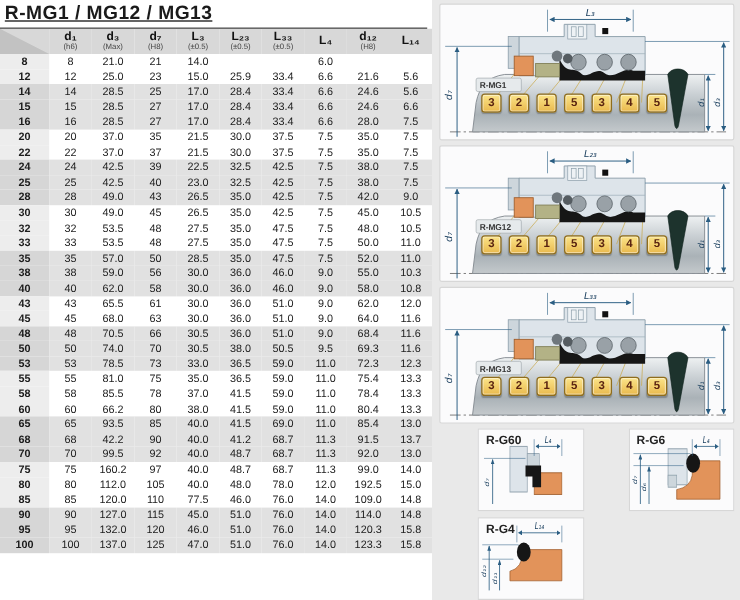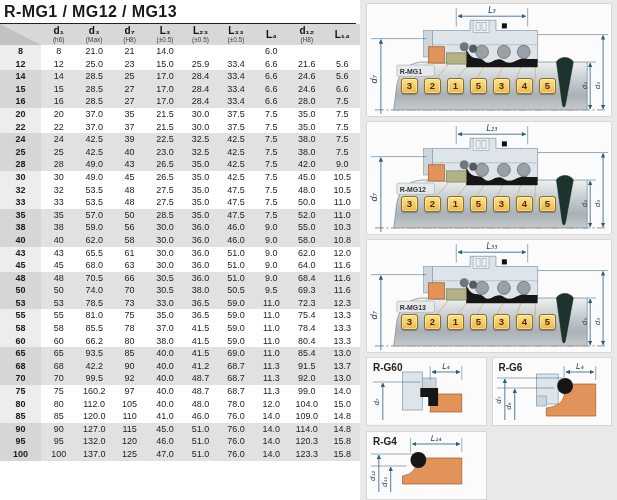--- a/index.html
+++ b/index.html
@@ -1,20 +1,20 @@
 <!DOCTYPE html>
 <html><head>
 <meta charset="utf-8">
 <style>
   html,body { margin:0; padding:0; background:#fff; }
   .page { position:relative; width:617px; height:500px; background:#fff;
           font-family:"Liberation Sans", sans-serif; overflow:hidden; }
 
   
-  .left { position:absolute; left:0; top:0; width:360px; height:432px; }
+  .left { position:absolute; left:0; top:0; width:360px; height:432px;text-decoration:underline; }
   .title { margin:0; padding:3px 0 2px 4px; font-size:16px; font-weight:bold;
            color:#1a1a1a; letter-spacing:.4px; border-bottom:1.5px solid #222;
            width:356px; box-sizing:border-box; }
   table.dims { position:absolute; left:0; top:24px; width:360px;
                border-collapse:collapse; table-layout:fixed; }
   table.dims th { background:#d8d8d8; height:21px; padding:0; vertical-align:middle; }
   table.dims th:first-child { width:41px; }
   table.dims th.corner { background:linear-gradient(to top right,#c2c2c2 49%,#d8d8d8 51%); }
   .h-main { font-size:10px; font-weight:bold; color:#111; line-height:10px; }
   .h-sub  { font-size:6.5px; font-weight:normal; color:#444; line-height:7px; }
@@ -34,21 +34,21 @@
   .balloons { position:absolute; left:34px; top:74px; display:flex; gap:6px; }
   .balloon { display:inline-block; width:15px; height:14px; text-align:center;
              font-size:9.5px; font-weight:bold; line-height:14px; color:#5a2410;
              background:linear-gradient(180deg,#fbe489,#e9b94d);
              border:1px solid #8f6d1d; border-radius:3px;
              box-shadow:inset 0 0 0 1px rgba(255,255,255,.45), 0 1px 1px rgba(0,0,0,.25); }
 
   .seat-grid { position:absolute; left:6px; top:357px; width:246px;
                display:grid; grid-template-columns:1fr 1fr; gap:5px; }
   .seat-panel { position:relative; height:67px; background:#fbfbfc;
-                border:1px solid #d7d7d7; }
+                border:1px solid #d7d7d7;margin-left:32px; }
   .seat-label { position:absolute; left:6px; top:4px; font-size:10px;
                 font-weight:bold; color:#222; z-index:2; }
   .seat-svg { position:absolute; left:0; top:0; width:100%; height:100%; }
 
   
   .metal  { fill:#dde4ea; stroke:#8fa0ac; stroke-width:.8; }
   .metal2 { fill:#cdd6dc; stroke:#8fa0ac; stroke-width:.7; }
   .orange { fill:#e2935a; stroke:#9c5a28; stroke-width:.7; }
   .olive  { fill:#b3b286; stroke:#7e7d54; stroke-width:.7; }
   .black  { fill:#161616; }
@@ -470,29 +470,29 @@
           </tr>
           <tr>
             <td>80</td>
             <td>80</td>
             <td>112.0</td>
             <td>105</td>
             <td>40.0</td>
             <td>48.0</td>
             <td>78.0</td>
             <td>12.0</td>
-            <td>104.0</td>
+            <td>192.5</td>
             <td>15.0</td>
           </tr>
           <tr>
             <td>85</td>
             <td>85</td>
             <td>120.0</td>
             <td>110</td>
-            <td>41.0</td>
+            <td>77.5</td>
             <td>46.0</td>
             <td>76.0</td>
             <td>14.0</td>
             <td>109.0</td>
             <td>14.8</td>
           </tr>
           <tr class="band">
             <td>90</td>
             <td>90</td>
             <td>127.0</td>

